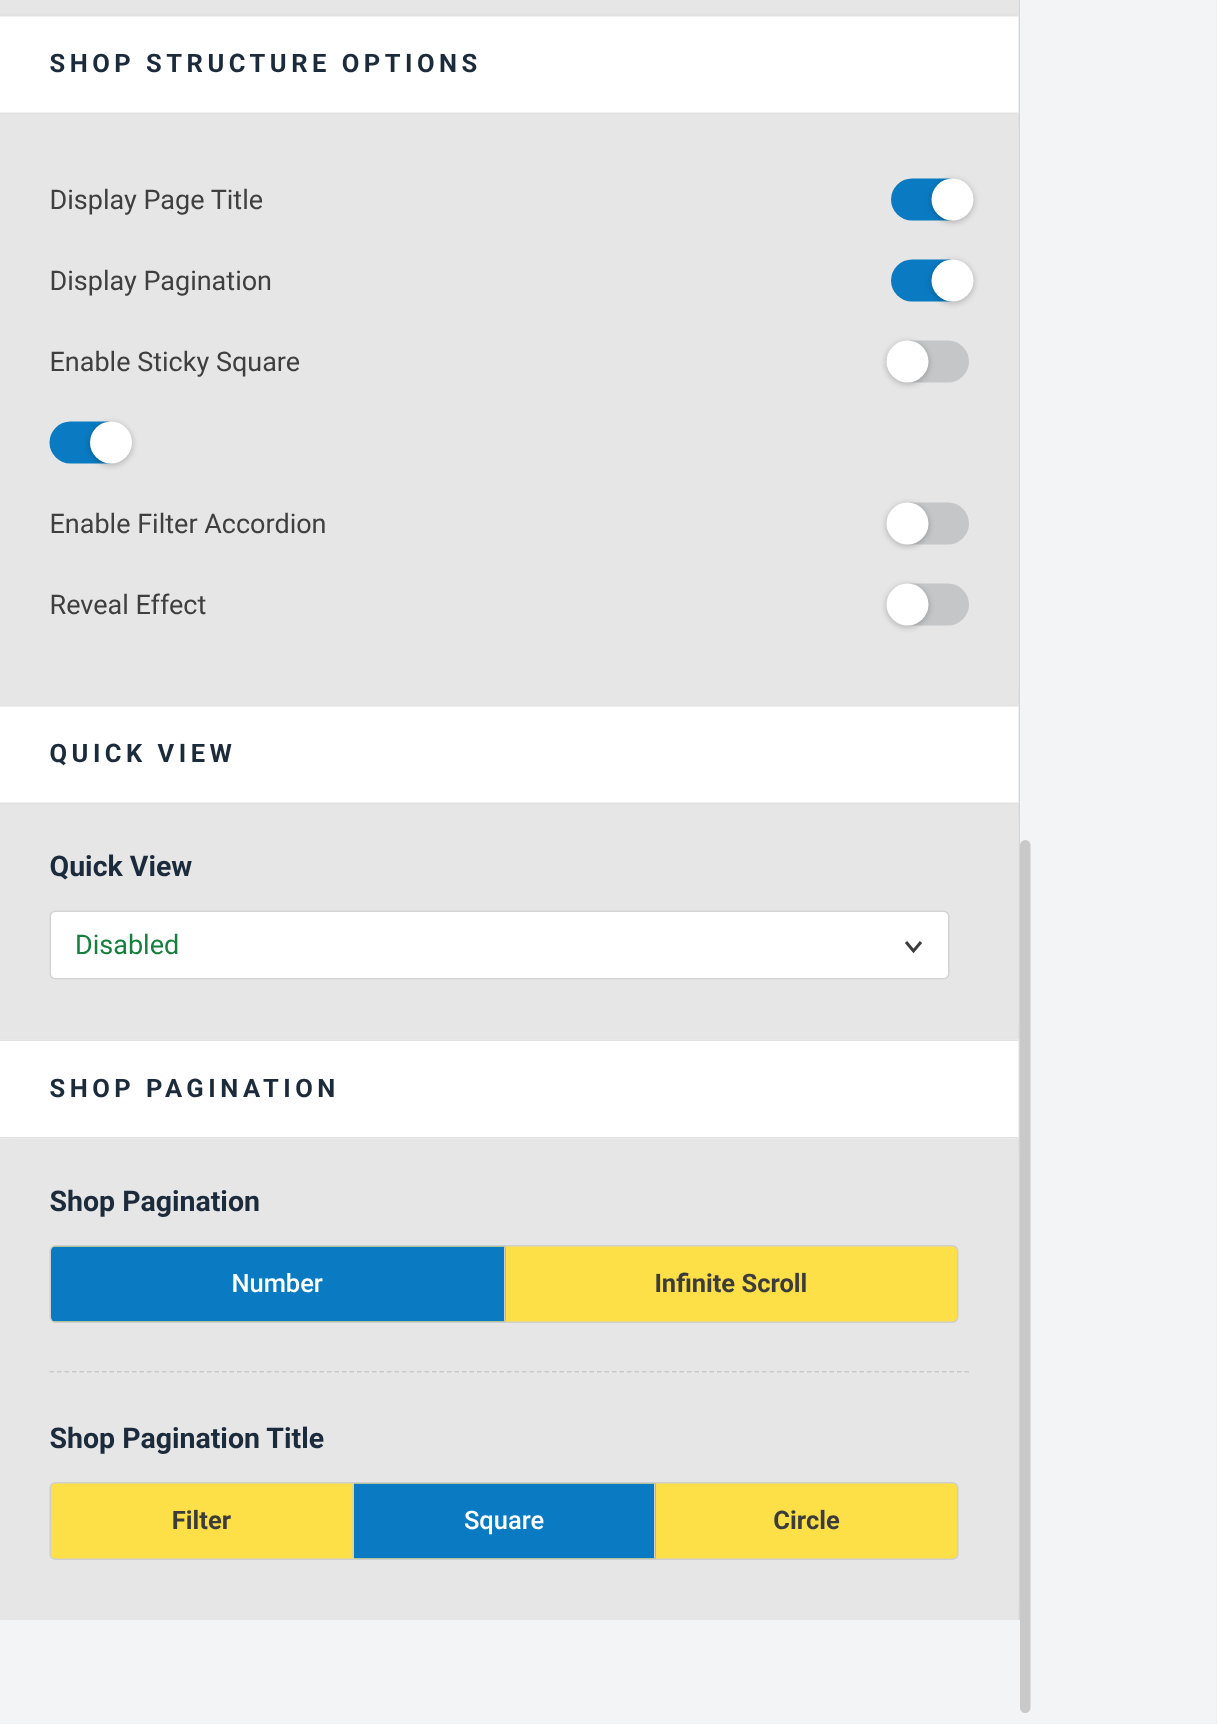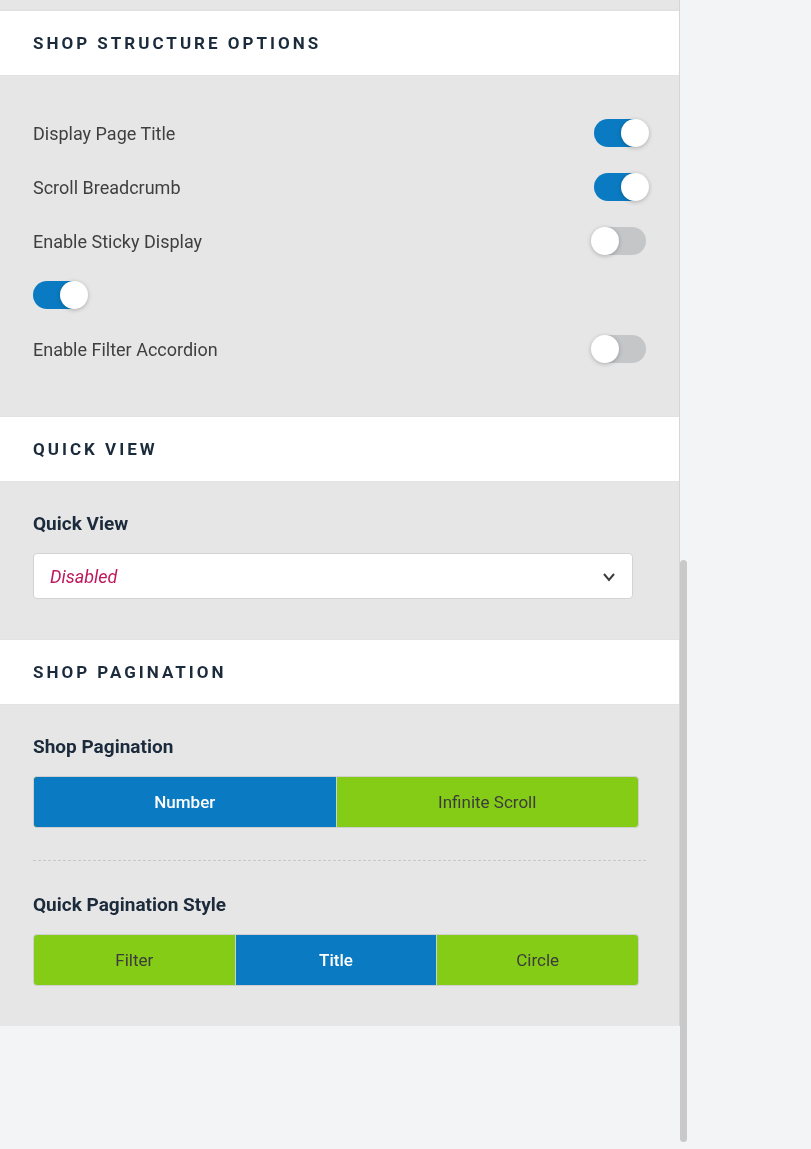--- a/index.html
+++ b/index.html
@@ -98,43 +98,42 @@
     border: 1px solid #d3d3d3;
     border-radius: 4px;
     display: flex;
     align-items: center;
     justify-content: space-between;
     padding: 0 16px;
     cursor: pointer;
   }
   .select-value {
     font-size: 18px;
-    color: #be185d;
-    font-style: italic;
+    color: #15803d;
   }
   .chevron {
     width: 14px;
     height: 14px;
   }
   .chevron svg { stroke: #3c3c3c; stroke-width: 2; fill: none; }
 
   .button-group {
     width: 606px;
     display: flex;
     border: 1px solid #cfcfcf;
     border-radius: 4px;
     overflow: hidden;
-    background: #84cc16;
+    background: #fde047;
   }
   .button-group .btn {
     flex: 1;
     text-align: center;
     padding: 15px 0;
     font-size: 17px;
-    font-weight: 400;
+    font-weight: 700;
     cursor: pointer;
     color: #3c3c3c;
     border-right: 1px solid #cfcfcf;
   }
   .button-group .btn:last-child { border-right: none; }
   .button-group .btn.active {
     background: #0a7bc2;
     color: #ffffff;
     font-weight: 500;
   }
@@ -161,38 +160,44 @@
       <h2>SHOP STRUCTURE OPTIONS</h2>
     </div>
     <div class="section-body" id="structure-body">
         <div class="toggle-row">
           <span class="toggle-label">Display Page Title</span>
           <div class="toggle on">
             <div class="toggle-knob"></div>
           </div>
         </div>
         <div class="toggle-row">
-          <span class="toggle-label">Scroll Breadcrumb</span>
+          <span class="toggle-label">Display Pagination</span>
           <div class="toggle on">
             <div class="toggle-knob"></div>
           </div>
         </div>
         <div class="toggle-row">
-          <span class="toggle-label">Enable Sticky Display</span>
+          <span class="toggle-label">Enable Sticky Square</span>
           <div class="toggle off">
             <div class="toggle-knob"></div>
           </div>
         </div>
         <div class="toggle-row">
           <div class="toggle on">
             <div class="toggle-knob"></div>
           </div>
         </div>
         <div class="toggle-row">
           <span class="toggle-label">Enable Filter Accordion</span>
+          <div class="toggle off">
+            <div class="toggle-knob"></div>
+          </div>
+        </div>
+        <div class="toggle-row">
+          <span class="toggle-label">Reveal Effect</span>
           <div class="toggle off">
             <div class="toggle-knob"></div>
           </div>
         </div>
       </div>
 
     <div class="section-header">
       <h2>QUICK VIEW</h2>
     </div>
     <div class="section-body">
@@ -212,23 +217,23 @@
     </div>
     <div class="section-body">
       <div class="field-label">Shop Pagination</div>
       <div class="button-group" id="pagination-type-group">
           <div class="btn active">Number</div>
           <div class="btn">Infinite Scroll</div>
         </div>
 
       <hr class="dashed-sep">
 
-      <div class="field-label">Quick Pagination Style</div>
+      <div class="field-label">Shop Pagination Title</div>
       <div class="button-group" id="pagination-style-group">
           <div class="btn">Filter</div>
-          <div class="btn active">Title</div>
+          <div class="btn active">Square</div>
           <div class="btn">Circle</div>
         </div>
     </div>
 
   </div>
   <div class="scrollbar"></div>
 </div>
 
 </body></html>

